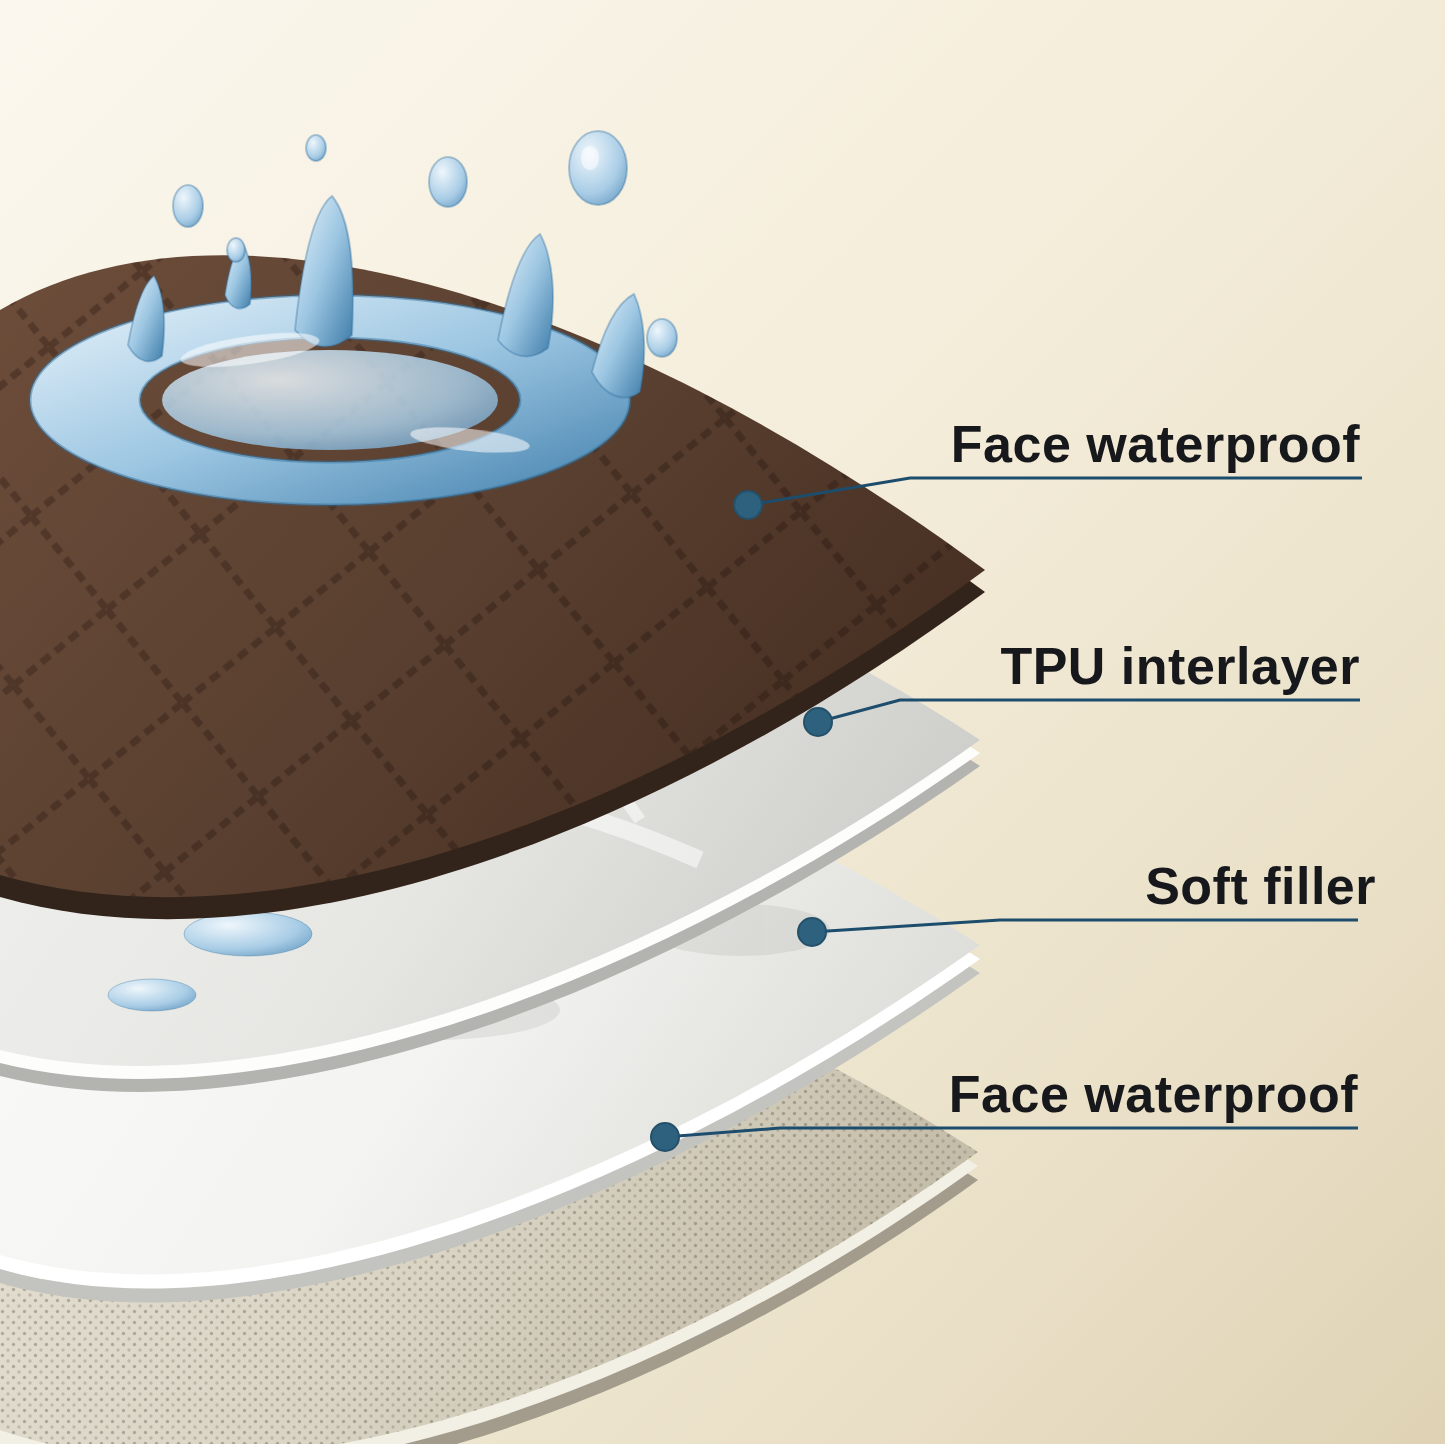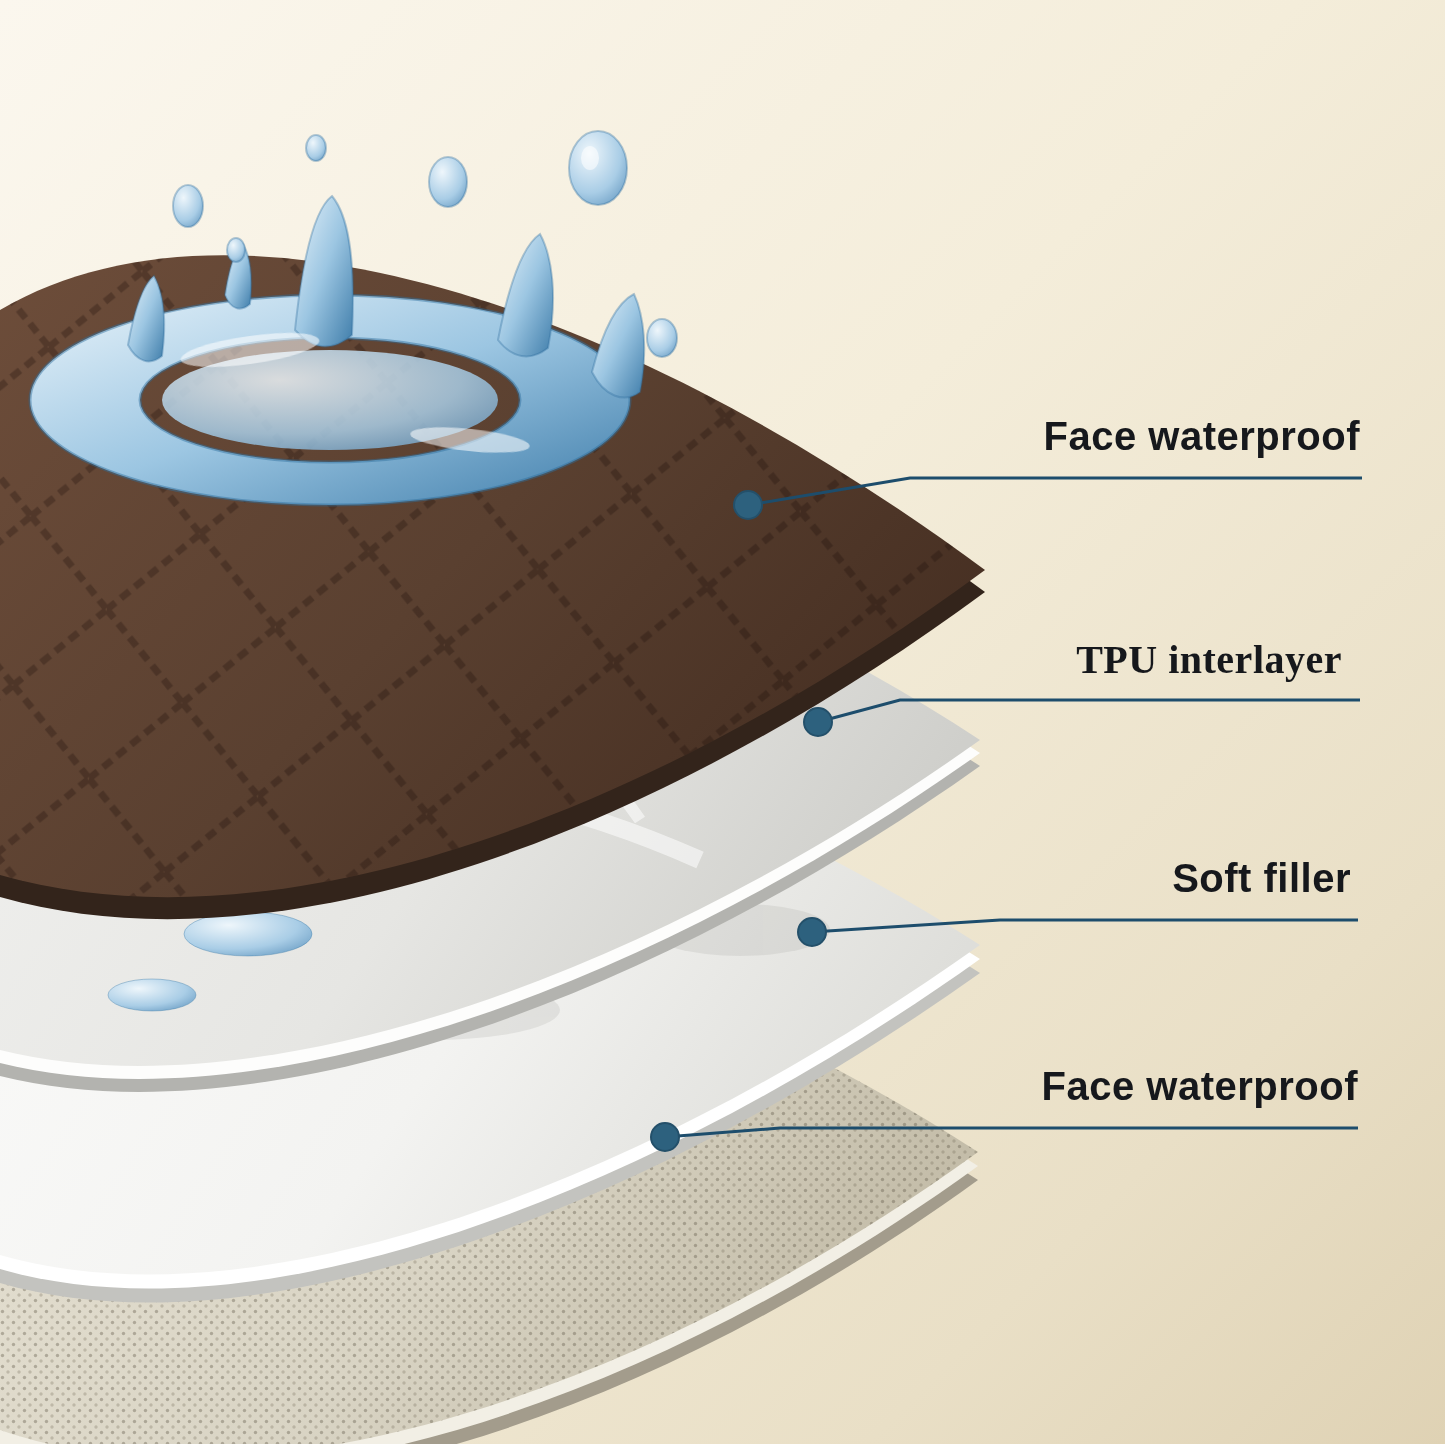--- a/index.html
+++ b/index.html
@@ -9,21 +9,21 @@
     overflow:hidden;
     background:linear-gradient(135deg,#fbf7ee 0%,#f4edda 45%,#e9dfc6 80%,#dfd2b4 100%);
     font-family:"Liberation Sans", sans-serif;
   }
   .illustration{
     position:absolute;left:0;top:0;width:1445px;height:1444px;display:block;
   }
   .callout-label{
     position:absolute;
     color:#16181c;
-    font-size:40px;
+    font-size:52px;
     font-weight:700;
     letter-spacing:0.5px;
     white-space:nowrap;
     text-align:right;
   }
 </style>
 </head>
 <body>
 
 <div class="stage">
@@ -153,19 +153,19 @@
     <g fill="#2d617e" stroke="#24506a" stroke-width="2">
       <circle cx="748" cy="505" r="14"></circle>
       <circle cx="818" cy="722" r="14"></circle>
       <circle cx="812" cy="932" r="14"></circle>
       <circle cx="665" cy="1137" r="14"></circle>
     </g>
   </svg>
 
   <div class="callout-label" style="right:85px; top:414px;">Face waterproof</div>
 
-  <div class="callout-label" style="right:103px; top:636px;font-family:Liberation Serif, serif;">TPU interlayer</div>
+  <div class="callout-label" style="right:85px; top:636px;">TPU interlayer</div>
 
-  <div class="callout-label" style="right:94px; top:856px;">Soft filler</div>
+  <div class="callout-label" style="right:69px; top:856px;">Soft filler</div>
 
   <div class="callout-label" style="right:87px; top:1064px;">Face waterproof</div>
 
 </div>
 
 </body></html>

